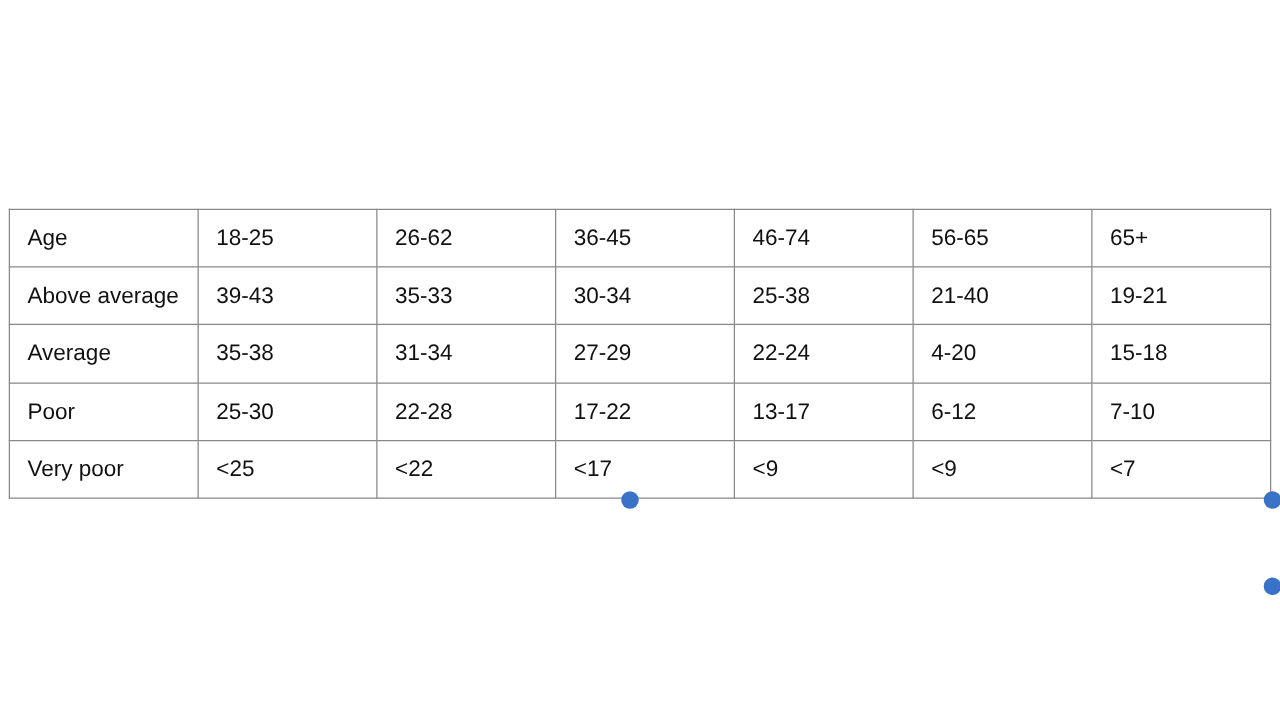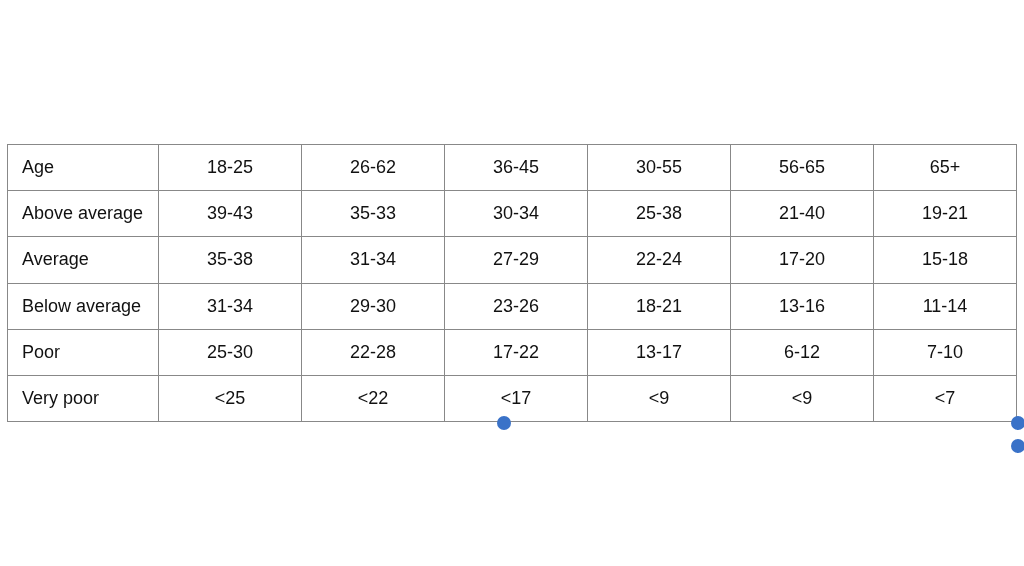--- a/index.html
+++ b/index.html
@@ -38,21 +38,20 @@
       vertical-align: top;
       line-height: 1.4;
     }
 
     td:first-child {
       width: 150px;
     }
 
     td:not(:first-child) {
       width: 142px;
-      text-align: center;
     }
 
     
     .dot {
       width: 14px;
       height: 14px;
       background: #3a72c8;
       border-radius: 50%;
       position: absolute;
     }
@@ -76,52 +75,43 @@
 <body>
 
 <div class="table-wrapper">
   <table>
     <thead>
       <tr>
         <td>Age</td>
         <td>18-25</td>
         <td>26-62</td>
         <td>36-45</td>
-        <td>30-55</td>
+        <td>46-74</td>
         <td>56-65</td>
         <td>65+</td>
       </tr>
     </thead>
     <tbody id="table-body">
         <tr>
           <td>Above average</td>
           <td>39-43</td>
           <td>35-33</td>
           <td>30-34</td>
           <td>25-38</td>
           <td>21-40</td>
           <td>19-21</td>
         </tr>
         <tr>
           <td>Average</td>
           <td>35-38</td>
           <td>31-34</td>
           <td>27-29</td>
           <td>22-24</td>
-          <td>17-20</td>
+          <td>4-20</td>
           <td>15-18</td>
-        </tr>
-        <tr>
-          <td>Below average</td>
-          <td>31-34</td>
-          <td>29-30</td>
-          <td>23-26</td>
-          <td>18-21</td>
-          <td>13-16</td>
-          <td>11-14</td>
         </tr>
         <tr>
           <td>Poor</td>
           <td>25-30</td>
           <td>22-28</td>
           <td>17-22</td>
           <td>13-17</td>
           <td>6-12</td>
           <td>7-10</td>
         </tr>

